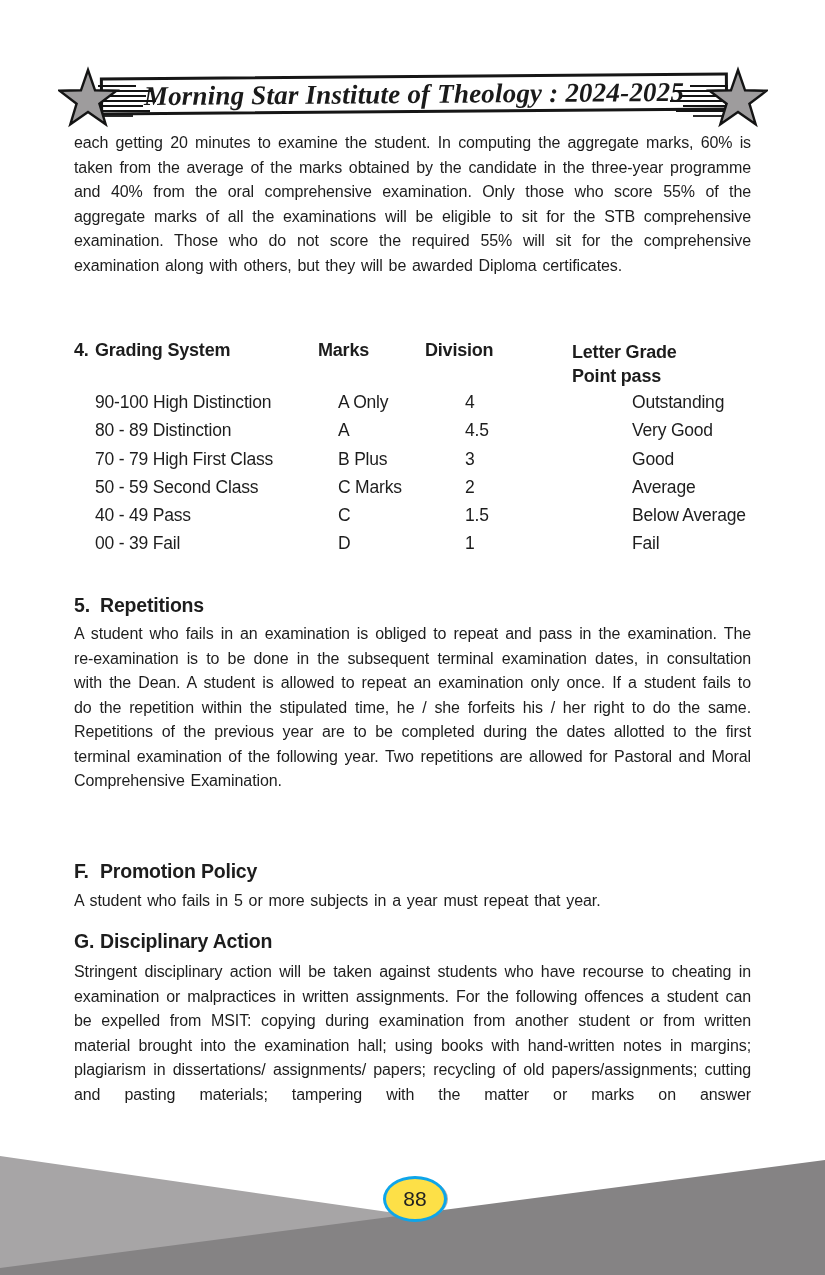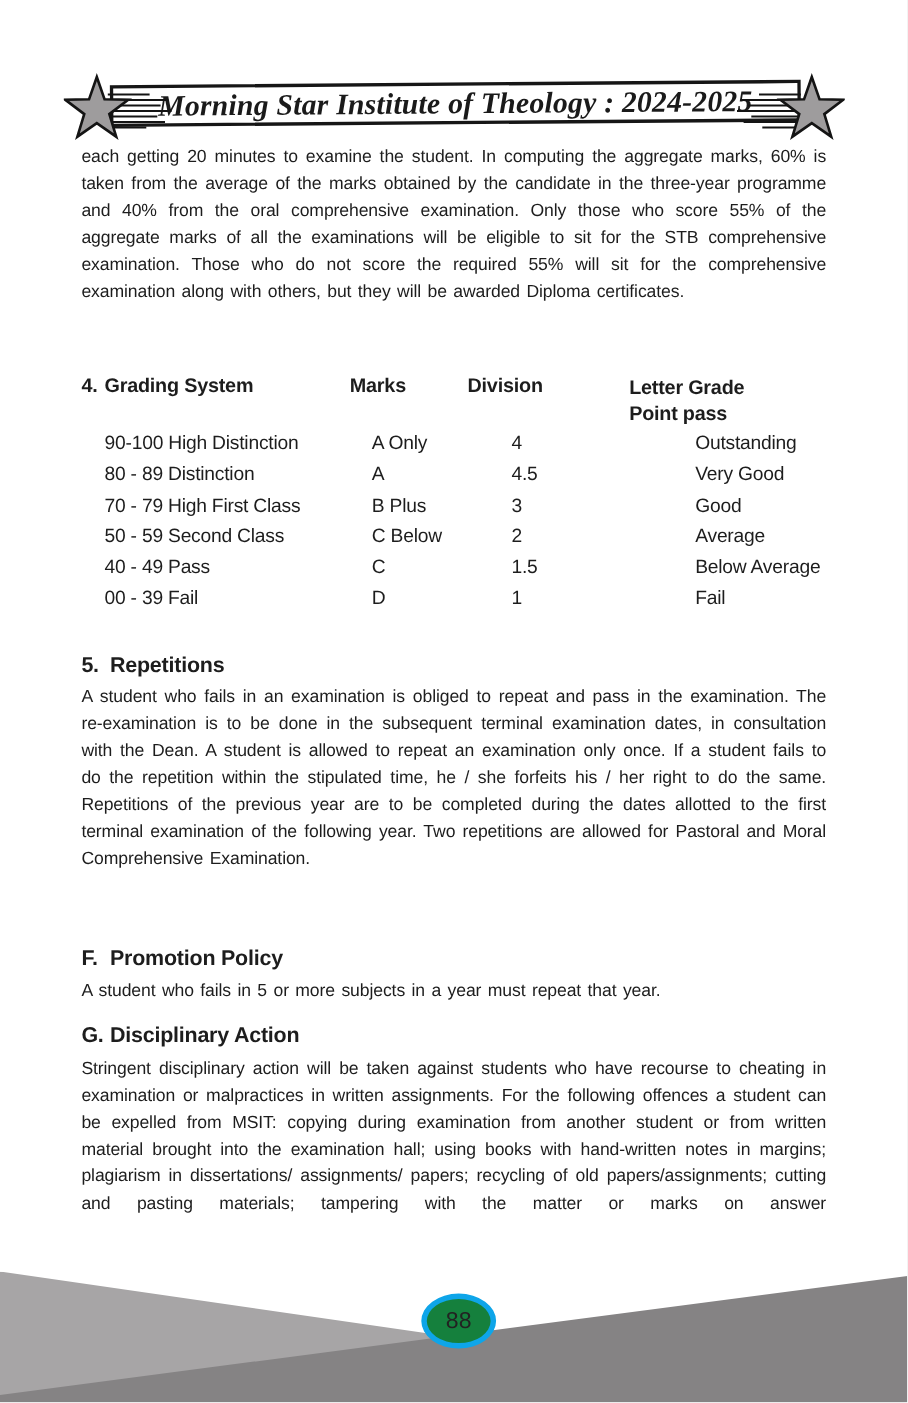--- a/index.html
+++ b/index.html
@@ -57,21 +57,21 @@
   .tri-dark{
     top:1160px;height:115px;background:#858384;
     clip-path:polygon(100% 0,100% 100%,0 100%,0 94%);
   }
   .badge-shadow{
     position:absolute;left:390px;top:1179px;width:58px;height:40px;
     background:#b3b1b1;border-radius:50%;
   }
   .badge{
     position:absolute;left:383px;top:1176px;width:58px;height:40px;
-    background:#15803d;border:5px solid #0ea5e9;border-radius:50%;
+    background:#fde047;border:3px solid #0ea5e9;border-radius:50%;
     display:flex;align-items:center;justify-content:center;
     box-sizing:content-box;
   }
   .badge-num{font-size:21px;color:#222;letter-spacing:0;}
 </style>
 </head>
 <body>
 
 <div class="page">
 
@@ -137,21 +137,21 @@
         <div>Very Good</div>
       </div>
       <div class="grow data">
         <div class="indent">70 - 79 High First Class</div>
         <div>B Plus</div>
         <div>3</div>
         <div>Good</div>
       </div>
       <div class="grow data">
         <div class="indent">50 - 59 Second Class</div>
-        <div>C Below</div>
+        <div>C Marks</div>
         <div>2</div>
         <div>Average</div>
       </div>
       <div class="grow data">
         <div class="indent">40 - 49 Pass</div>
         <div>C</div>
         <div>1.5</div>
         <div>Below Average</div>
       </div>
       <div class="grow data">

